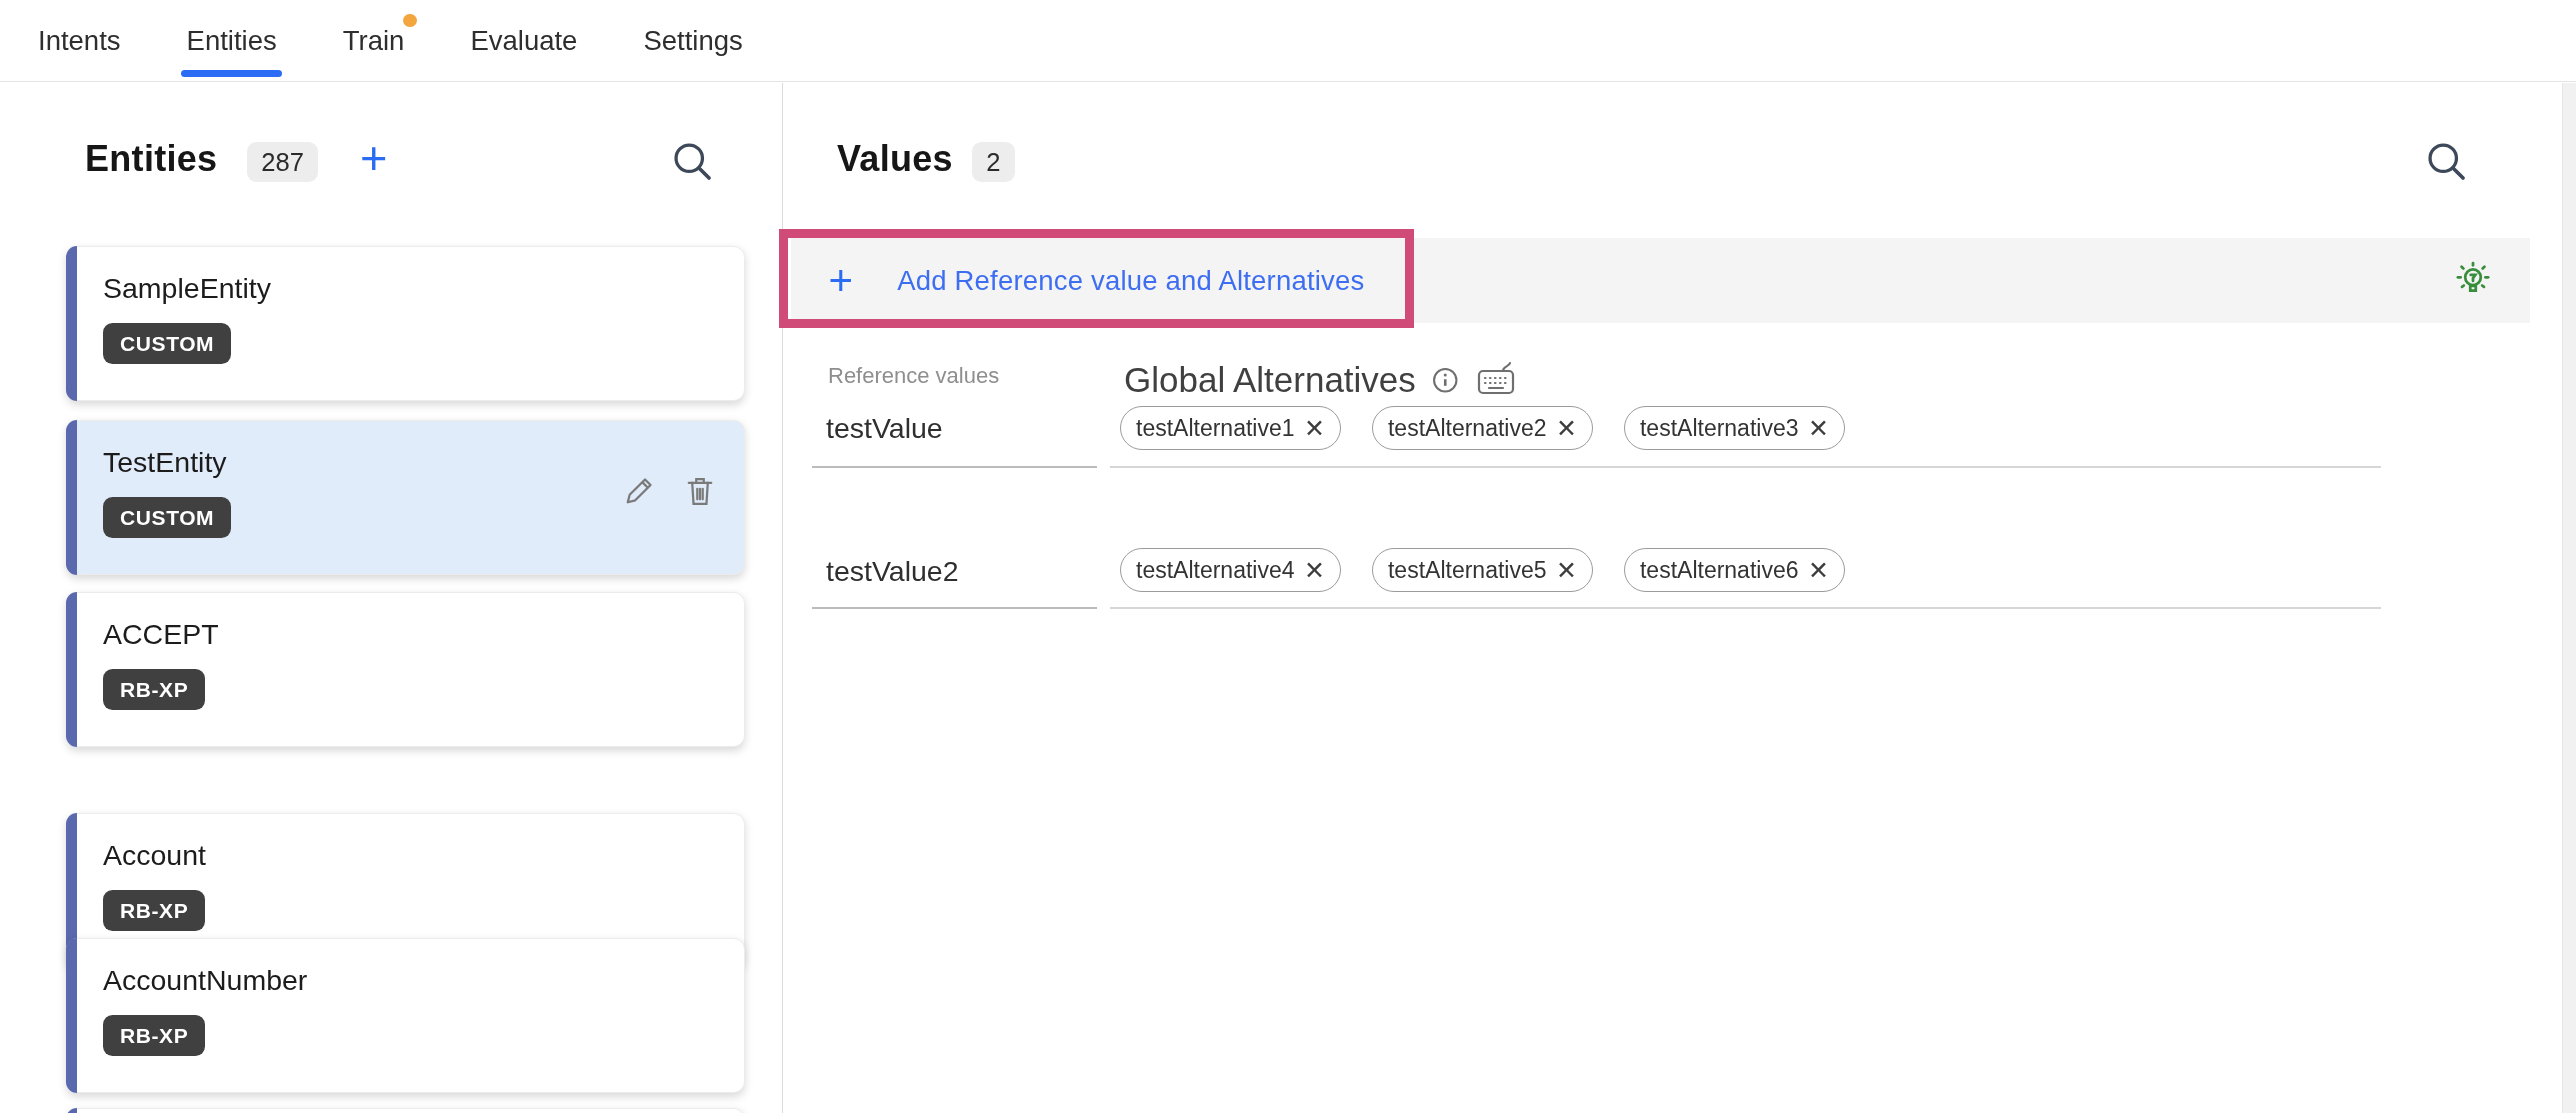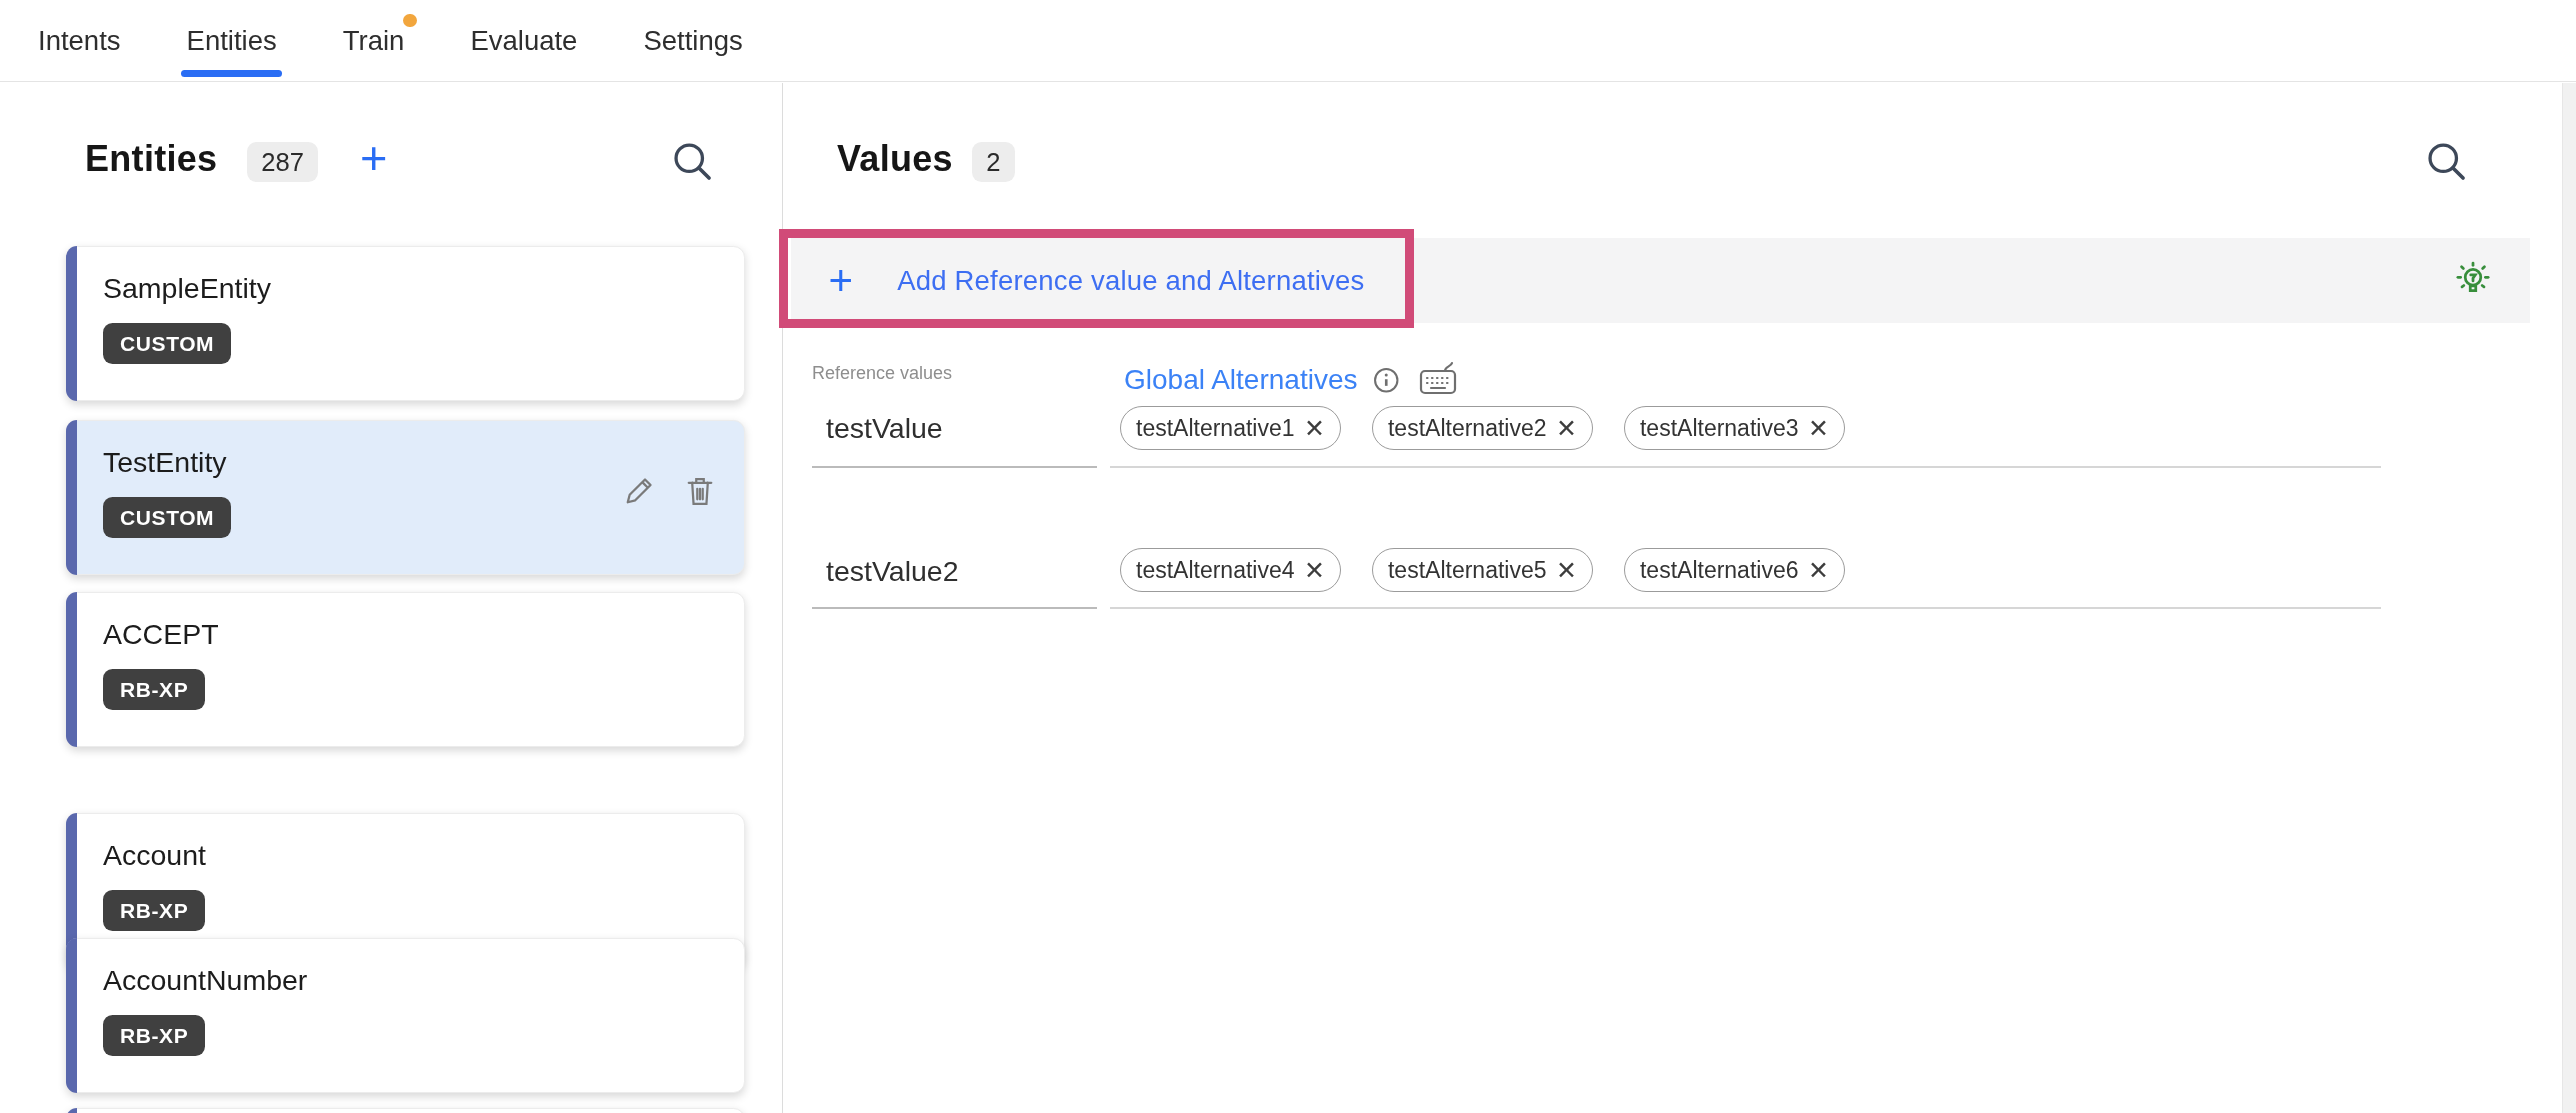--- a/index.html
+++ b/index.html
@@ -44,23 +44,23 @@
 
   
   .addbar{position:absolute;left:7.6px;top:155px;width:1739px;height:85px;background:#f4f4f5;
           display:flex;align-items:center;cursor:pointer;}
   .addbar-plus{font-size:42px;font-weight:400;color:#2a6df4;margin-left:38px;}
   .addbar-label{margin-left:44px;font-size:27.5px;font-weight:500;color:#3d6ef2;letter-spacing:0.2px;}
   .highlight-box{position:absolute;left:-3.8px;top:146px;width:635px;height:99px;
                  border:9.5px solid #d14b78;box-sizing:border-box;z-index:4;pointer-events:none;}
 
   
-  .col-header{position:absolute;font-size:18px;color:#8e8e8e;}
+  .col-header{position:absolute;font-size:22px;color:#8e8e8e;margin-left:16px;}
   .alt-header-group{position:absolute;display:flex;align-items:center;gap:15px;}
-  .alt-header-label{font-size:28px;color:#3b82f6;}
+  .alt-header-label{font-size:35px;color:#404040;}
   .ref-value{position:absolute;font-size:28.5px;color:#2f2f2f;cursor:text;}
   .uline{position:absolute;height:1.9px;background:#bbbbbb;}
   .uline.light{background:#d6d6d6;}
   .chips{position:absolute;display:flex;gap:31px;}
   .chip{display:inline-flex;align-items:center;height:44px;padding:12px 15px;background:#fff;
         border:1.9px solid #9b9b9b;border-radius:24px;font-size:23px;color:#333;box-sizing:border-box;
         white-space:nowrap;cursor:default;}
   .chip-x{margin-left:9.5px;font-size:25px;color:#3d3d3d;font-weight:400;cursor:pointer;line-height:1;}
 
   svg{display:block;}

